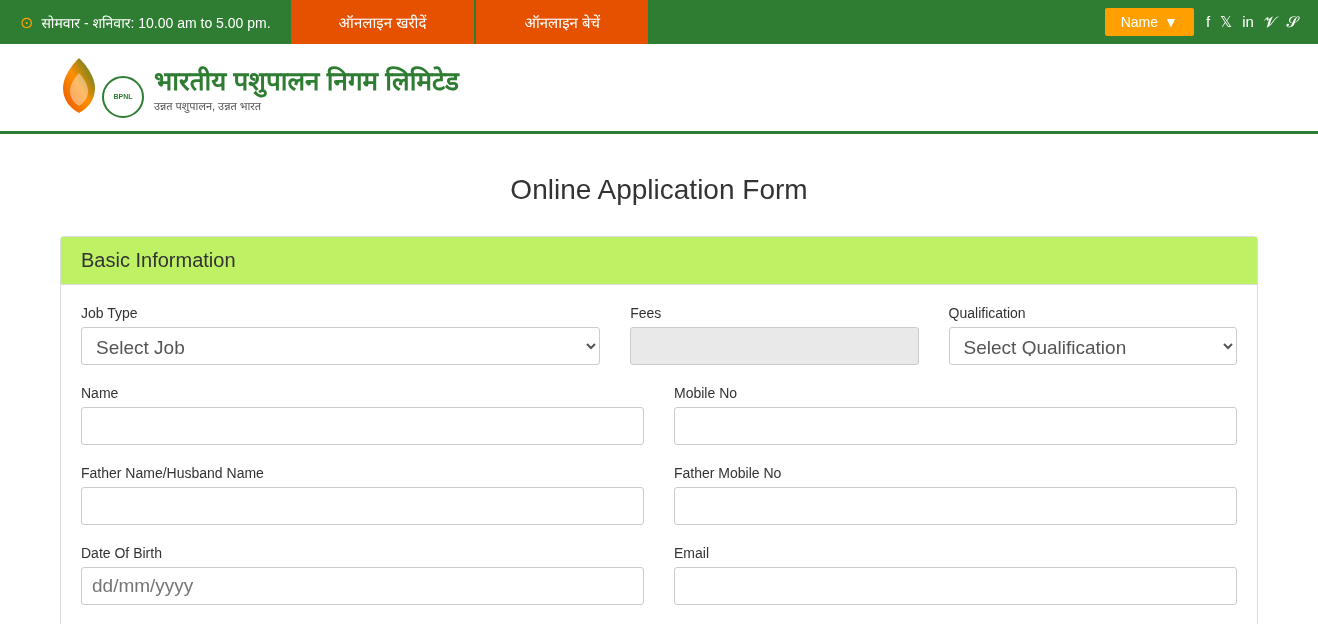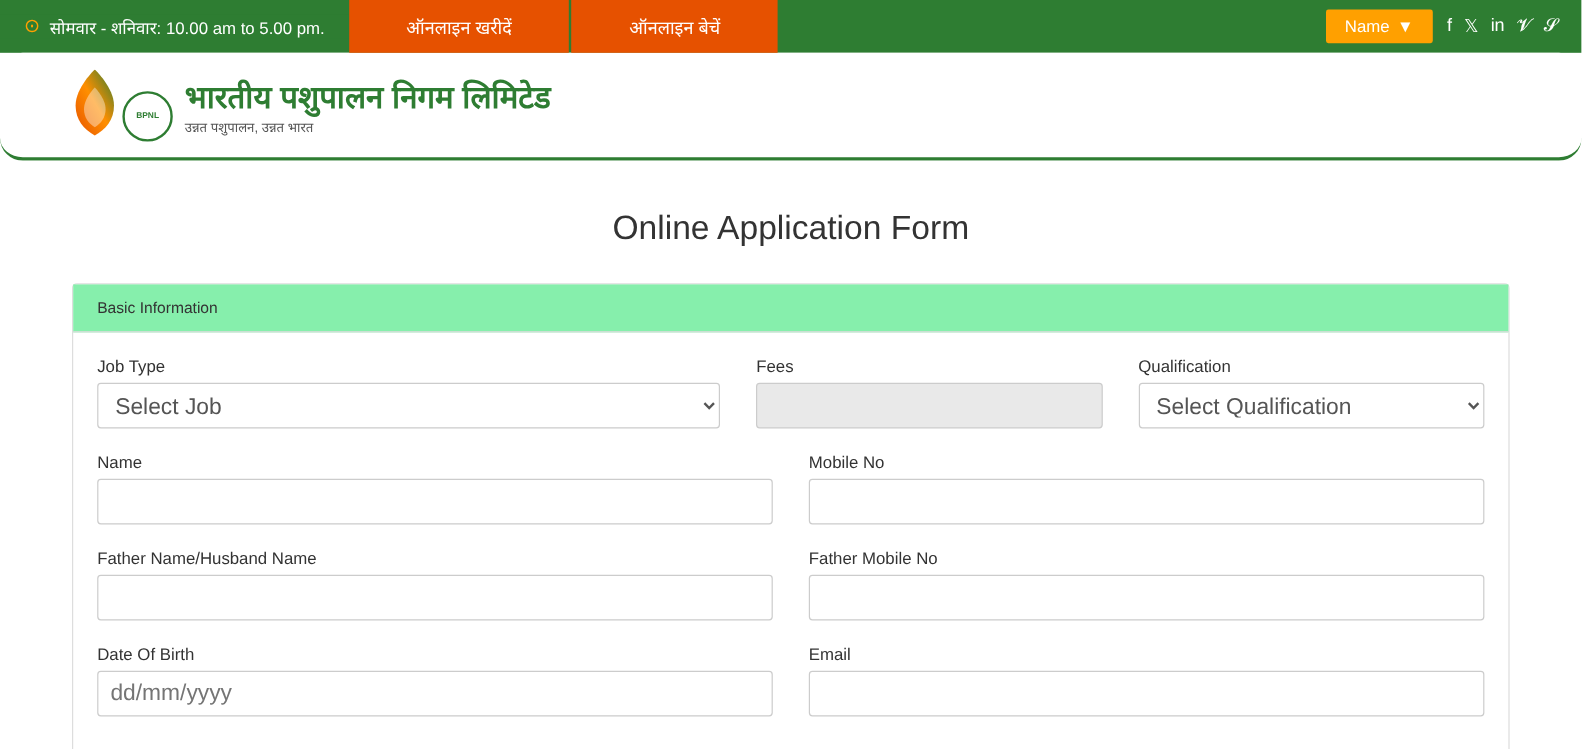--- a/index.html
+++ b/index.html
@@ -74,21 +74,20 @@
 
     
     .header {
       background: #fff;
       display: flex;
       align-items: center;
       justify-content: space-between;
       padding: 10px 60px;
       border-bottom: 3px solid #2e7d32;
       min-height: 90px;
-      border-radius: 19px;
     }
     .logo-area {
       display: flex;
       align-items: center;
       gap: 10px;
     }
     .logo-img {
       width: 80px;
       height: 70px;
       position: relative;
@@ -142,23 +141,23 @@
       font-weight: normal;
       color: #333;
       margin: 20px 0 30px;
     }
     .form-card {
       border: 1px solid #ddd;
       border-radius: 4px;
       background: #fff;
     }
     .form-card-header {
-      background: #86efac;
+      background: #bef264;
       padding: 12px 20px;
-      font-size: 13px;
+      font-size: 20px;
       color: #333;
       border-bottom: 1px solid #ddd;
       font-weight: normal;
     }
     .form-body {
       padding: 20px 20px;
     }
     .form-row {
       display: flex;
       gap: 30px;

